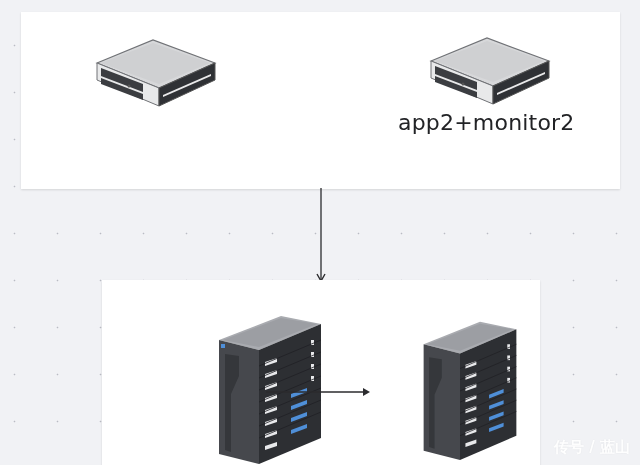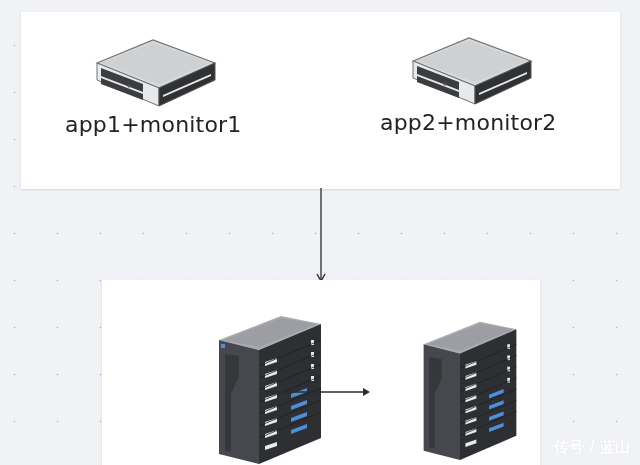--- a/index.html
+++ b/index.html
@@ -38,24 +38,23 @@
     <svg width="140" height="70" viewBox="0 0 140 70" style="left:4px; top:0;">
       <polygon points="14,25 70,2 132,25 76,50" fill="#d7d8da" stroke="#707276" stroke-width="1.2"></polygon>
       <polygon points="18,25 70,5 127,25 76,46" fill="#cfd0d2"></polygon>
       <polygon points="14,25 76,50 76,68 14,42" fill="#e8e9ea" stroke="#707276" stroke-width="1"></polygon>
       <polygon points="18,30 60,46 60,54 18,38" fill="#3b3d41"></polygon>
       <polygon points="18,40 60,56 60,62 18,46" fill="#3b3d41"></polygon>
       <polygon points="76,50 132,25 132,42 76,68" fill="#2f3135" stroke="#555" stroke-width="1"></polygon>
       <polygon points="80,57 128,36 128,38 80,59" fill="#e9e9ea"></polygon>
       <circle cx="46" cy="48" r="1.5" fill="#555"></circle>
     </svg>
-    <div class="node-label" style="left:-14px; top:74px;">app1+monitor1</div>
   </div>
 
-  <div class="node" style="left:372px; top:24px; width:160px; height:110px;">
+  <div class="node" style="left:390px; top:24px; width:160px; height:110px;">
     <svg width="140" height="70" viewBox="0 0 140 70" style="left:6px; top:0;">
       <polygon points="14,25 70,2 132,25 76,50" fill="#d7d8da" stroke="#707276" stroke-width="1.2"></polygon>
       <polygon points="18,25 70,5 127,25 76,46" fill="#cfd0d2"></polygon>
       <polygon points="14,25 76,50 76,68 14,42" fill="#e8e9ea" stroke="#707276" stroke-width="1"></polygon>
       <polygon points="18,30 60,46 60,54 18,38" fill="#3b3d41"></polygon>
       <polygon points="18,40 60,56 60,62 18,46" fill="#3b3d41"></polygon>
       <polygon points="76,50 132,25 132,42 76,68" fill="#2f3135" stroke="#555" stroke-width="1"></polygon>
       <polygon points="80,57 128,36 128,38 80,59" fill="#e9e9ea"></polygon>
       <circle cx="46" cy="48" r="1.5" fill="#555"></circle>
     </svg>

